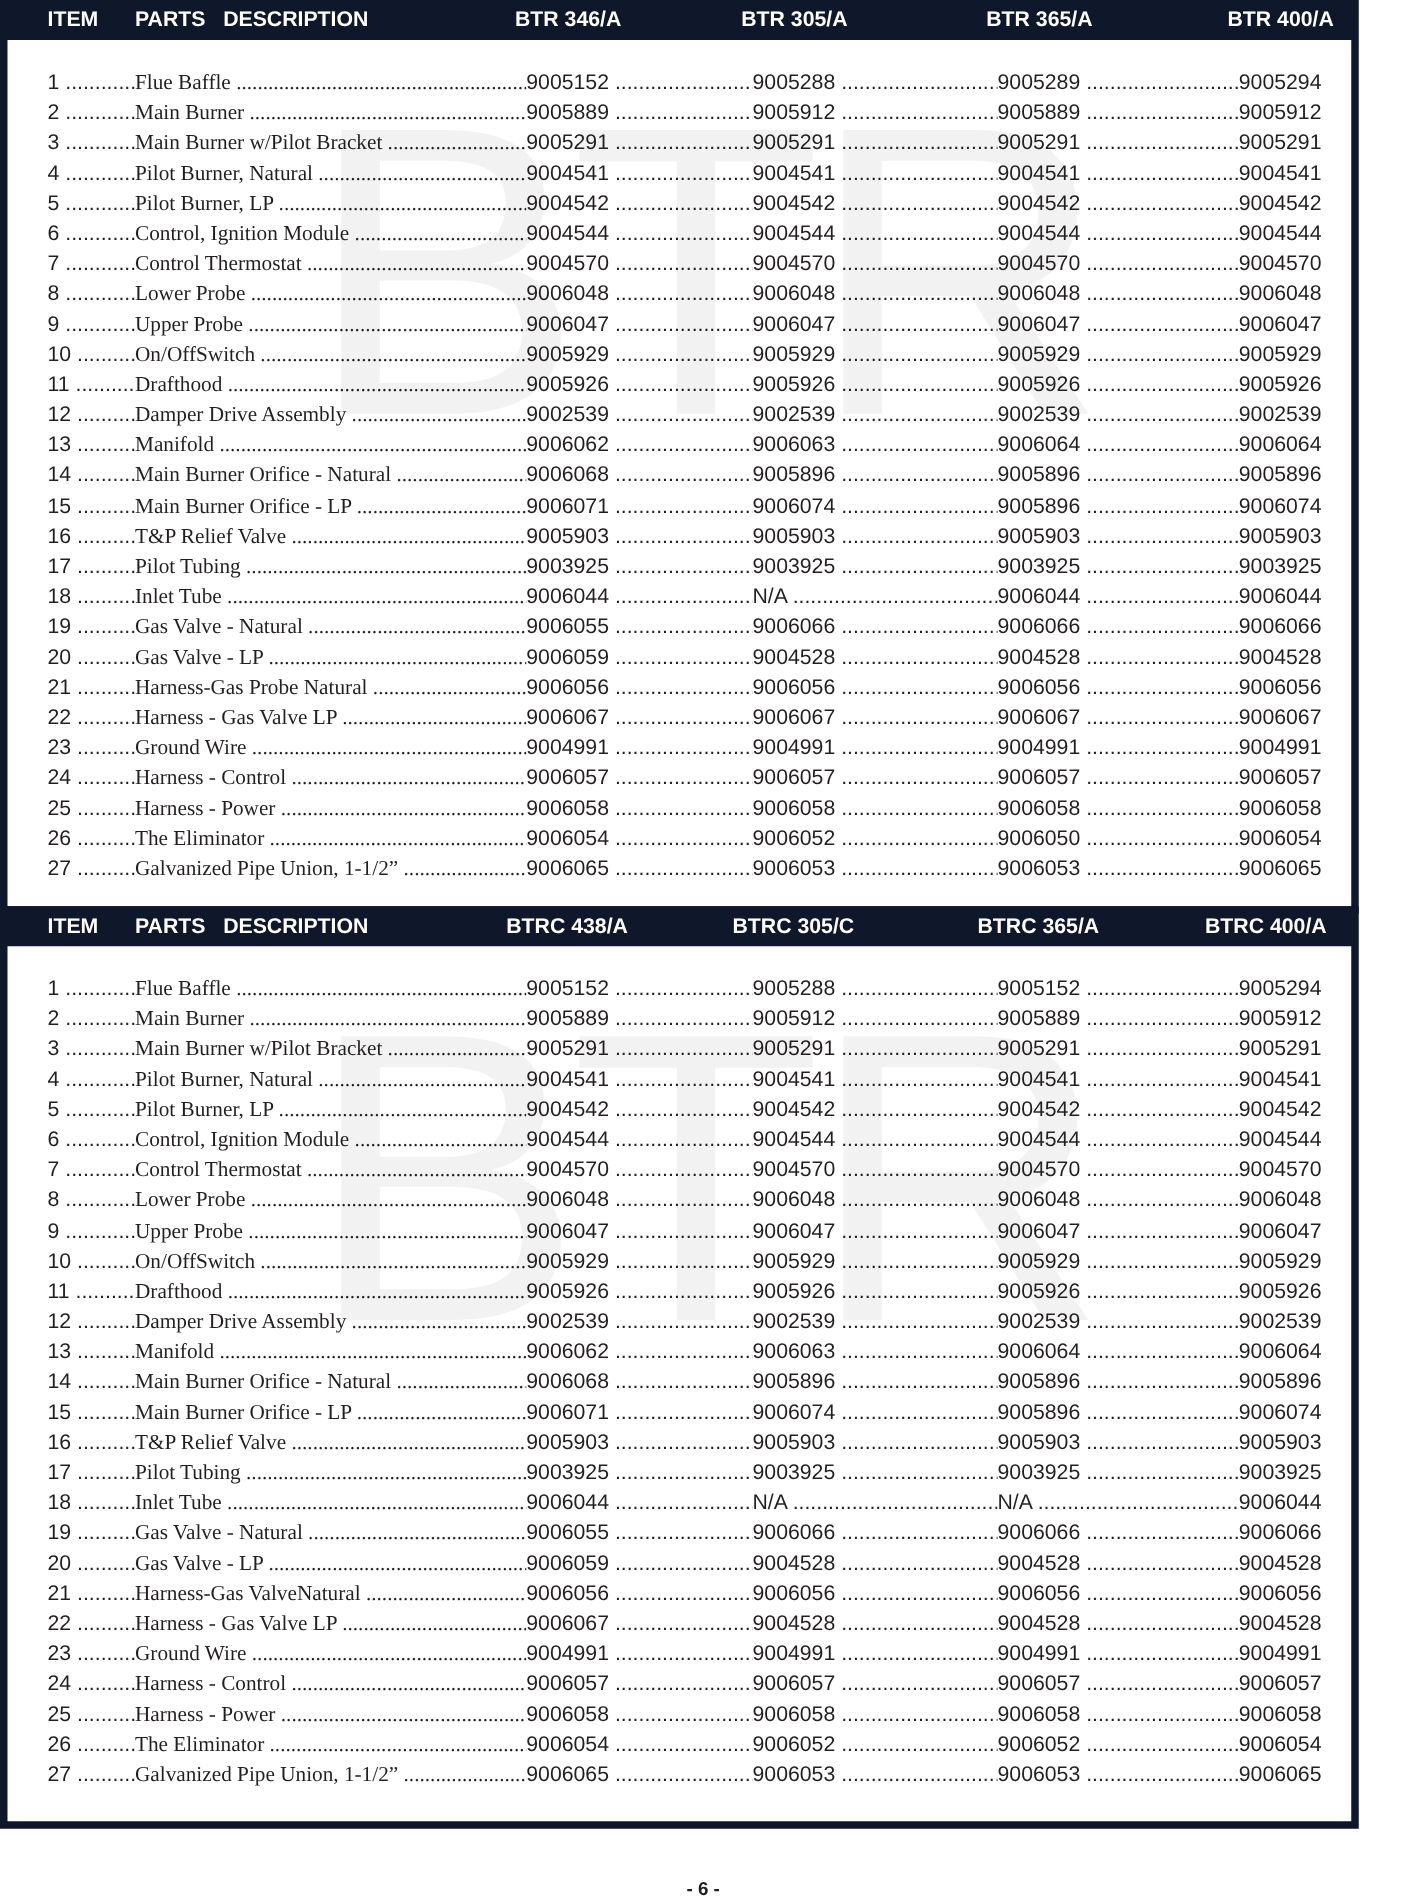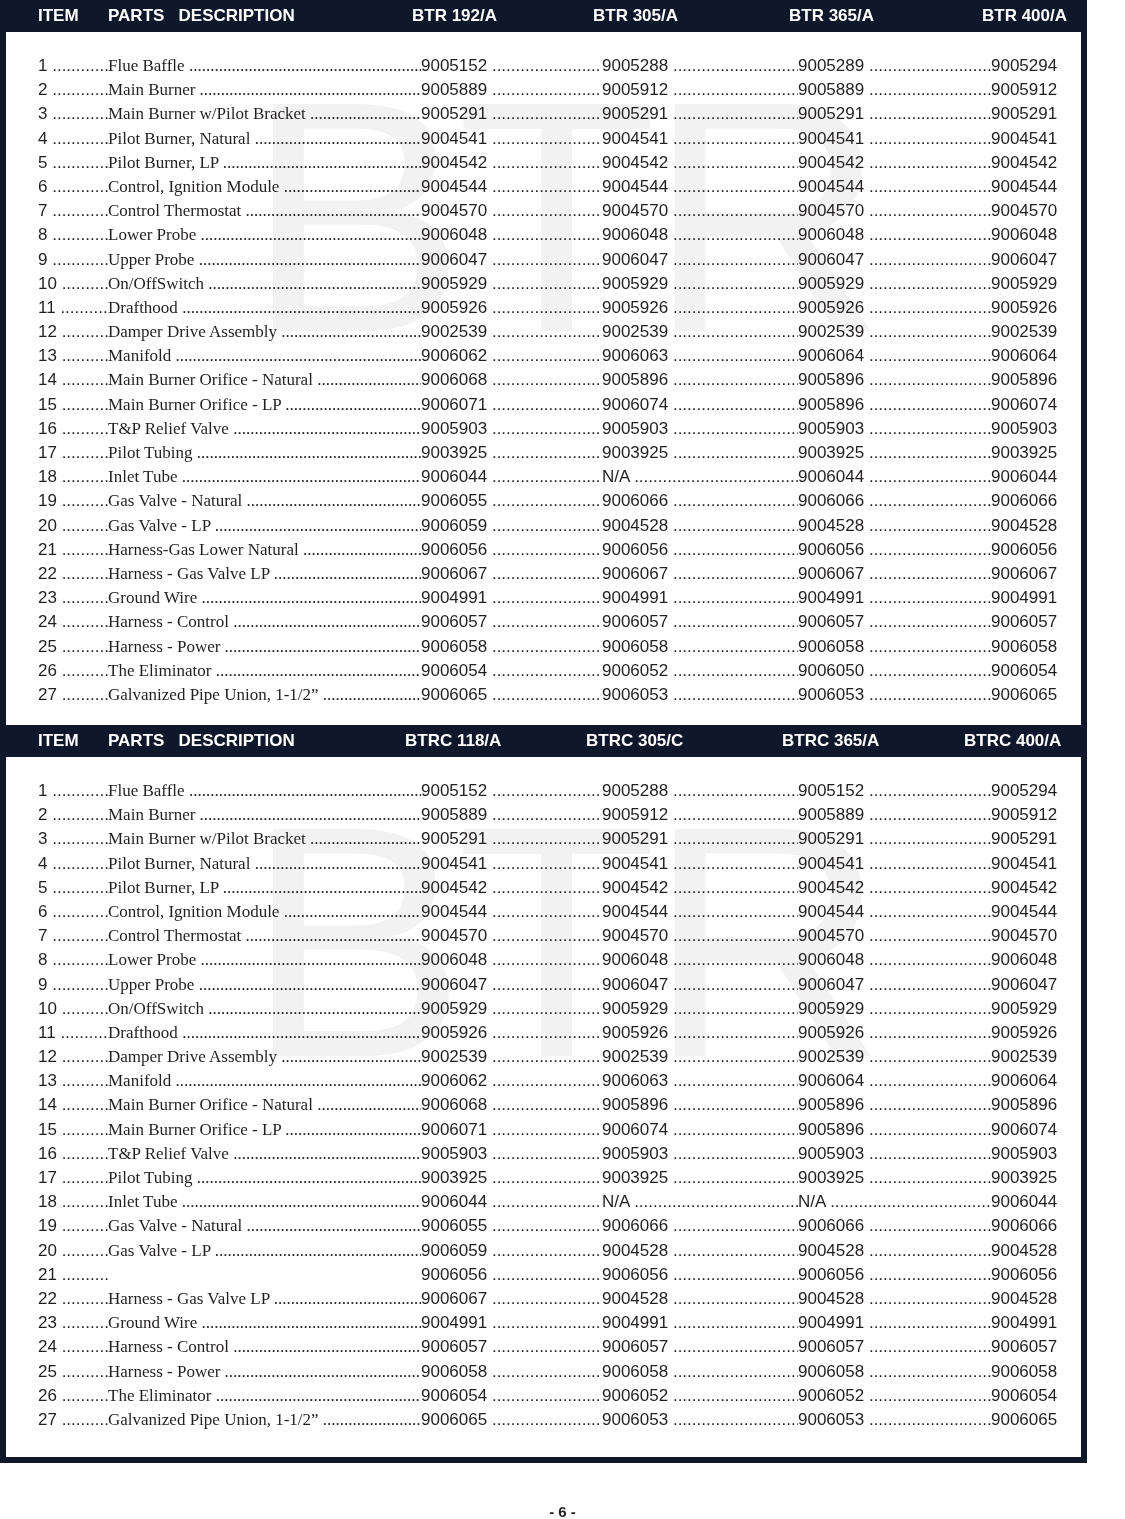--- a/index.html
+++ b/index.html
@@ -28,21 +28,21 @@
     .page-num { position: absolute; top: 1503px; left: 0; width: 1125px; text-align: center;
       font-weight: bold; font-size: 15px; }
   </style>
 </head>
 <body>
 
 <div class="frame" id="frame-1">
   <div class="hdr">
     <span style="left:38px">ITEM</span>
     <span style="left:108px;white-space:pre">PARTS   DESCRIPTION</span>
-    <span style="left:412px">BTR 192/A</span>
+    <span style="left:412px">BTR 346/A</span>
     <span style="left:593px">BTR 305/A</span>
     <span style="left:789px">BTR 365/A</span>
     <span style="left:982px">BTR 400/A</span>
   </div>
   <div class="panel">
     <div class="watermark">BTR</div>
     <div class="rows">
         <div class="row">
           <span class="c-num lead">1</span>
           <span class="c-desc lead">Flue Baffle</span>
@@ -198,21 +198,21 @@
         <div class="row">
           <span class="c-num lead">20</span>
           <span class="c-desc lead">Gas Valve - LP</span>
           <span class="c-a lead">9006059</span>
           <span class="c-b lead">9004528</span>
           <span class="c-c lead">9004528</span>
           <span class="c-d">9004528</span>
         </div>
         <div class="row">
           <span class="c-num lead">21</span>
-          <span class="c-desc lead">Harness-Gas Lower Natural</span>
+          <span class="c-desc lead">Harness-Gas Probe Natural</span>
           <span class="c-a lead">9006056</span>
           <span class="c-b lead">9006056</span>
           <span class="c-c lead">9006056</span>
           <span class="c-d">9006056</span>
         </div>
         <div class="row">
           <span class="c-num lead">22</span>
           <span class="c-desc lead">Harness - Gas Valve LP</span>
           <span class="c-a lead">9006067</span>
           <span class="c-b lead">9006067</span>
@@ -260,21 +260,21 @@
           <span class="c-d">9006065</span>
         </div>
       </div>
   </div>
 </div>
 
 <div class="frame" id="frame-2">
   <div class="hdr">
     <span style="left:38px">ITEM</span>
     <span style="left:108px;white-space:pre">PARTS   DESCRIPTION</span>
-    <span style="left:405px">BTRC 118/A</span>
+    <span style="left:405px">BTRC 438/A</span>
     <span style="left:586px">BTRC 305/C</span>
     <span style="left:782px">BTRC 365/A</span>
     <span style="left:964px">BTRC 400/A</span>
   </div>
   <div class="panel">
     <div class="watermark">BTR</div>
     <div class="rows">
         <div class="row">
           <span class="c-num lead">1</span>
           <span class="c-desc lead">Flue Baffle</span>
@@ -430,20 +430,21 @@
         <div class="row">
           <span class="c-num lead">20</span>
           <span class="c-desc lead">Gas Valve - LP</span>
           <span class="c-a lead">9006059</span>
           <span class="c-b lead">9004528</span>
           <span class="c-c lead">9004528</span>
           <span class="c-d">9004528</span>
         </div>
         <div class="row">
           <span class="c-num lead">21</span>
+          <span class="c-desc lead">Harness-Gas ValveNatural</span>
           <span class="c-a lead">9006056</span>
           <span class="c-b lead">9006056</span>
           <span class="c-c lead">9006056</span>
           <span class="c-d">9006056</span>
         </div>
         <div class="row">
           <span class="c-num lead">22</span>
           <span class="c-desc lead">Harness - Gas Valve LP</span>
           <span class="c-a lead">9006067</span>
           <span class="c-b lead">9004528</span>

